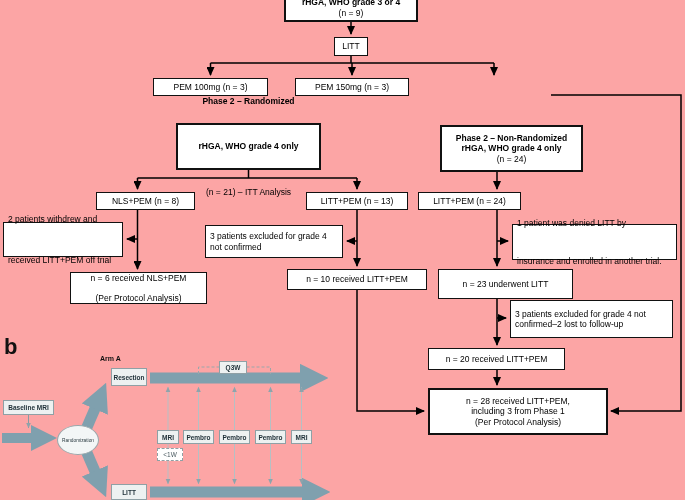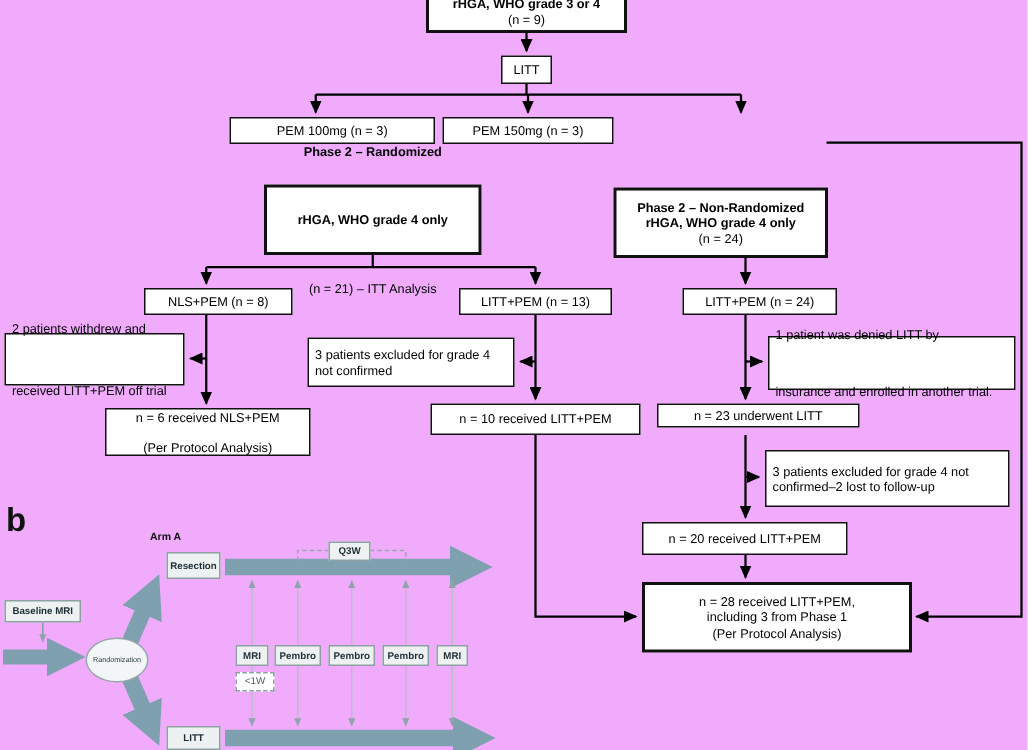--- a/index.html
+++ b/index.html
@@ -1,16 +1,16 @@
 <!DOCTYPE html>
 <html><head>
 <meta charset="utf-8">
 <style>
   html,body{margin:0;padding:0;background:#fff;}
-  #stage{position:relative;width:685px;height:500px;overflow:hidden;background:#f0abfc;
+  #stage{position:relative;width:685px;height:500px;overflow:hidden;background:#fca5a5;
          font-family:"Liberation Sans",sans-serif;color:#000;}
   #wires{position:absolute;left:0;top:0;}
   .fc{position:absolute;background:#fff;border:1.5px solid #111;box-sizing:border-box;
       display:flex;flex-direction:column;justify-content:center;align-items:center;
       font-size:8.5px;line-height:10.5px;text-align:center;}
   .fc.thick{border-width:2px;}
   .fc.left{align-items:flex-start;text-align:left;padding-left:4px;padding-right:2px;}
   .fc .b{font-weight:bold;}
   .fc span{display:block;}
   .pb{position:absolute;background:#edf1f1;border:1px solid #8fa0a5;box-sizing:border-box;
@@ -87,57 +87,57 @@
     <polyline points="198.5,374 198.5,367 270.5,367 270.5,374" stroke="#9aa7aa" stroke-width="1" stroke-dasharray="3,2" fill="none"></polyline>
   </svg>
 
   <div class="fc thick" style="left:284px;top:-16px;width:134px;height:38px;justify-content:flex-end;padding-bottom:2px;">
     <span class="b">rHGA, WHO grade 3 or 4</span>
     <span>(n = 9)</span>
   </div>
 
   <div class="fc" style="left:334px;top:37px;width:34px;height:19px;">LITT</div>
 
-  <div class="fc" style="left:153px;top:78px;width:137px;height:18px;">PEM 100mg (n = 3)</div>
+  <div class="fc" style="left:153px;top:78px;width:115px;height:18px;">PEM 100mg (n = 3)</div>
   <div class="fc" style="left:295px;top:78px;width:114px;height:18px;">PEM 150mg (n = 3)</div>
 
   <div class="fc thick" style="left:176px;top:123px;width:145px;height:47px;gap:35px;">
     <span class="b">Phase 2 – Randomized</span>
     <span class="b">rHGA, WHO grade 4 only</span>
     <span>(n = 21) – ITT Analysis</span>
   </div>
-  <div class="fc thick" style="left:409px;top:125px;width:143px;height:47px;align-items:center;">
+  <div class="fc thick" style="left:440px;top:125px;width:143px;height:47px;align-items:center;">
     <span class="b">Phase 2 – Non-Randomized</span>
     <span class="b">rHGA, WHO grade 4 only</span>
     <span>(n = 24)</span>
   </div>
 
   <div class="fc" style="left:96px;top:192px;width:99px;height:18px;">NLS+PEM (n = 8)</div>
   <div class="fc" style="left:306px;top:192px;width:102px;height:18px;">LITT+PEM (n = 13)</div>
-  <div class="fc" style="left:455px;top:192px;width:103px;height:18px;">LITT+PEM (n = 24)</div>
+  <div class="fc" style="left:418px;top:192px;width:103px;height:18px;">LITT+PEM (n = 24)</div>
 
   <div class="fc left" style="left:3px;top:222px;width:120px;height:35px;gap:31px;">
     <span>2 patients withdrew and</span>
     <span>received LITT+PEM off trial</span>
   </div>
   <div class="fc left" style="left:205px;top:225px;width:138px;height:33px;">
     <span>3 patients excluded for grade 4</span>
     <span>not confirmed</span>
   </div>
   <div class="fc left" style="left:512px;top:224px;width:165px;height:36px;gap:28px;">
     <span>1 patient was denied LITT by</span>
     <span>insurance and enrolled in another trial.</span>
   </div>
 
   <div class="fc" style="left:70px;top:272px;width:137px;height:32px;justify-content:space-between;">
     <span>n = 6 received NLS+PEM</span>
     <span>(Per Protocol Analysis)</span>
   </div>
   <div class="fc" style="left:287px;top:269px;width:140px;height:21px;">n = 10 received LITT+PEM</div>
-  <div class="fc" style="left:438px;top:269px;width:135px;height:16px;">n = 23 underwent LITT</div>
+  <div class="fc" style="left:438px;top:269px;width:135px;height:30px;">n = 23 underwent LITT</div>
 
   <div class="fc left" style="left:510px;top:300px;width:163px;height:38px;">
     <span>3 patients excluded for grade 4 not</span>
     <span>confirmed–2 lost to follow-up</span>
   </div>
 
   <div class="fc" style="left:428px;top:348px;width:137px;height:22px;">n = 20 received LITT+PEM</div>
 
   <div class="fc thick" style="left:428px;top:388px;width:180px;height:47px;">
     <span>n = 28 received LITT+PEM,</span>

